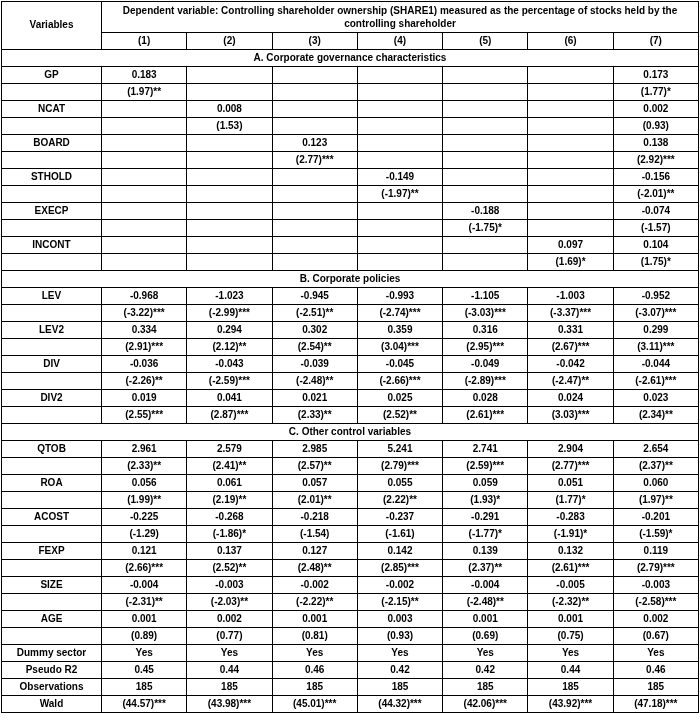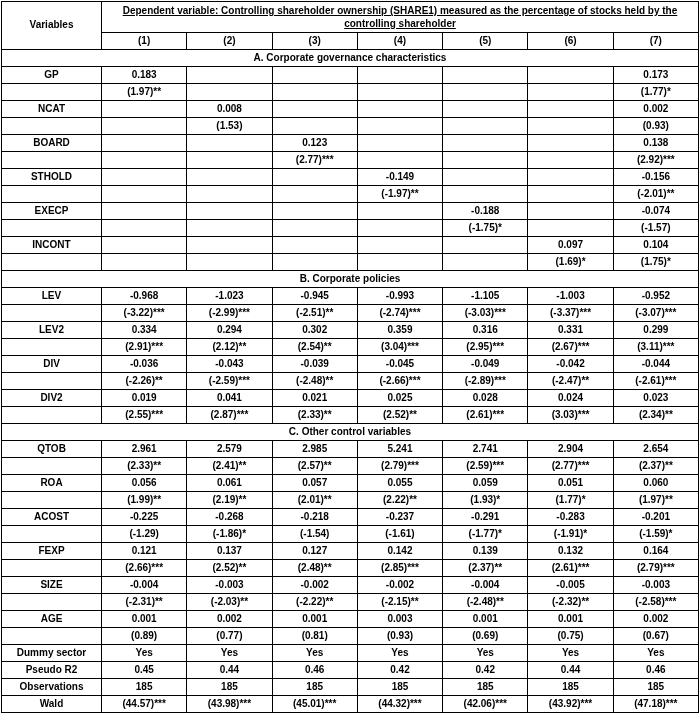--- a/index.html
+++ b/index.html
@@ -30,21 +30,20 @@
     height: 14px;
     line-height: 1.25;
     overflow: hidden;
     white-space: nowrap;
   }
   th.dep-note {
     white-space: normal;
     height: auto;
     padding: 2px 6px;
     line-height: 1.3;
-    text-decoration: underline;
   }
   td.section-title { }
   td.var-label { }
 </style>
 </head>
 <body>
 
 <div class="page">
   <table>
     <colgroup>
@@ -343,21 +342,21 @@
           <td>(-1.59)*</td>
         </tr>
         <tr>
           <td class="var-label">FEXP</td>
           <td>0.121</td>
           <td>0.137</td>
           <td>0.127</td>
           <td>0.142</td>
           <td>0.139</td>
           <td>0.132</td>
-          <td>0.164</td>
+          <td>0.119</td>
         </tr>
         <tr>
           <td></td>
           <td>(2.66)***</td>
           <td>(2.52)**</td>
           <td>(2.48)**</td>
           <td>(2.85)***</td>
           <td>(2.37)**</td>
           <td>(2.61)***</td>
           <td>(2.79)***</td>

